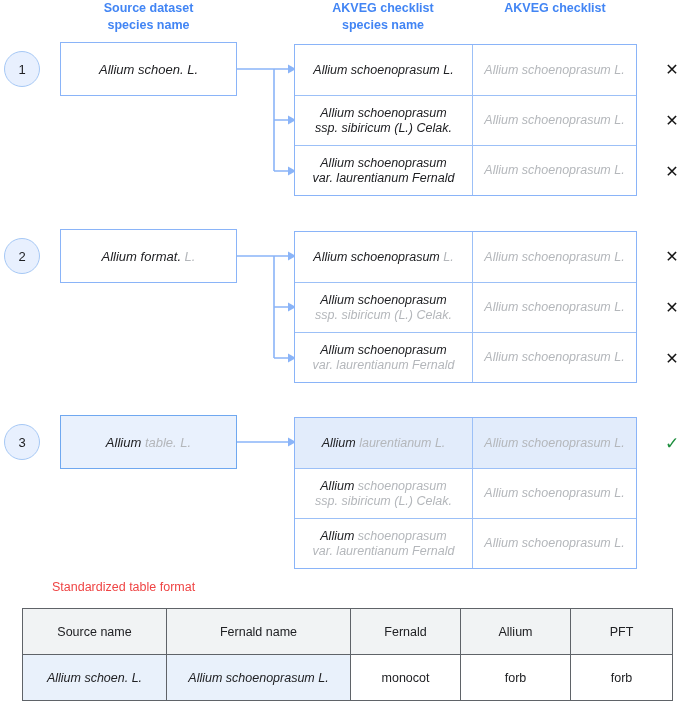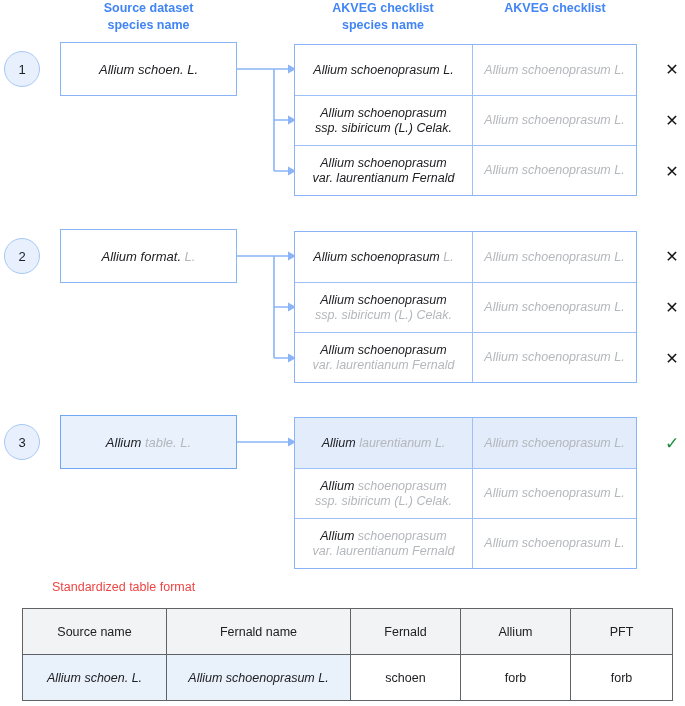--- a/index.html
+++ b/index.html
@@ -233,20 +233,20 @@
         <th>Fernald name</th>
         <th>Fernald</th>
         <th>Allium</th>
         <th>PFT</th>
       </tr>
     </thead>
     <tbody>
       <tr>
         <td class="hl">Allium schoen. L.</td>
         <td class="hl">Allium schoenoprasum L.</td>
-        <td>schoen</td>
+        <td>monocot</td>
         <td>forb</td>
         <td>forb</td>
       </tr>
     </tbody>
   </table>
 
 </div>
 
 </body></html>

